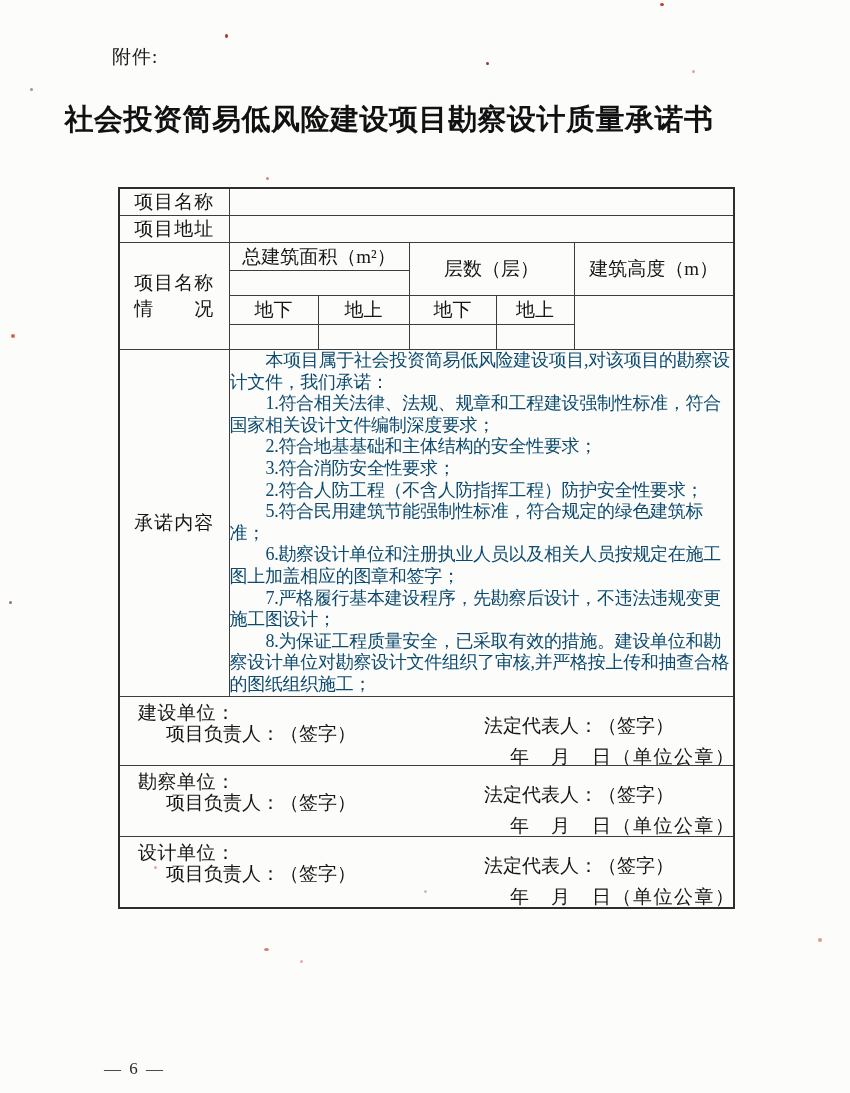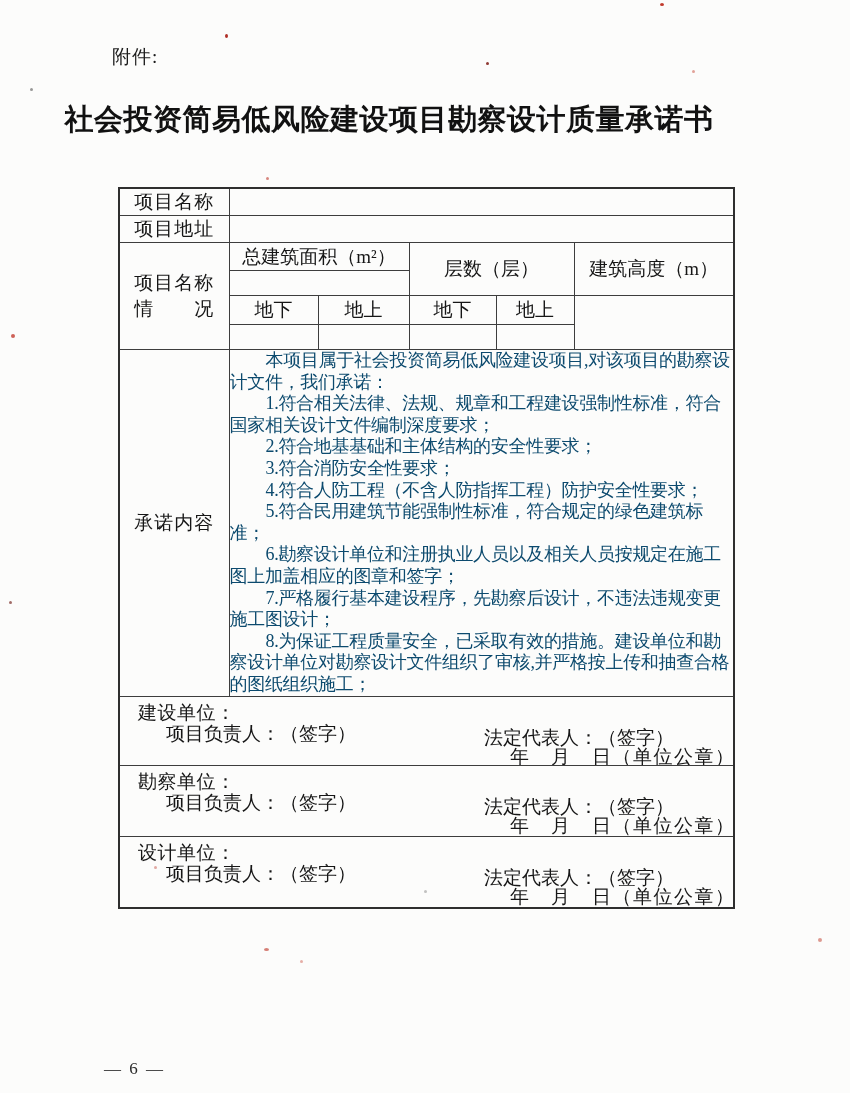--- a/index.html
+++ b/index.html
@@ -34,21 +34,21 @@
   td.subhdr { text-align:center; vertical-align:middle; font-size:18px; }
   td.commit { vertical-align:top; padding:7px 10px 0 10px; }
   td.commit p {
     margin:0; font-size:18px; line-height:21.6px; text-indent:2em;
     letter-spacing:-0.3px; color:#0c4a6e;
   }
   td.sig { position:relative; font-size:19px; }
   .sig span { position:absolute; white-space:nowrap;margin-left:10px; }
   .sig .unit { left:8px;  top:3px;  letter-spacing:0.5px; }
   .sig .mgr  { left:36px; top:24px;text-align:right; }
-  .sig .rep  { left:354px; top:28px;text-align:right; }
+  .sig .rep  { left:354px; top:16px;text-align:right; }
   .sig .date { left:380px; top:47px; letter-spacing:1.5px; }
   .footnote { position:absolute; left:119px; top:911px; font-size:18px; letter-spacing:0.5px; }
   .pageno { position:absolute; left:104px; top:1059px; font-size:17px; color:#2a2a2a; letter-spacing:2px; }
   
   .dot { position:absolute; border-radius:50%; }
   .d1 { left:660px; top:3px;   width:4px; height:3px; background:#c23b2e; }
   .d2 { left:225px; top:34px;  width:3px; height:4px; background:#b03027; }
   .d3 { left:486px; top:62px;  width:3px; height:3px; background:#8f3a33; }
   .d4 { left:692px; top:70px;  width:3px; height:3px; background:#d57a6e; opacity:.7; }
   .d5 { left:30px;  top:88px;  width:3px; height:3px; background:#555; opacity:.6; }
@@ -121,21 +121,21 @@
       <td></td>
     </tr>
 
     <tr style="height:340px">
       <td class="lbl">承诺内容</td>
       <td class="commit" colspan="5">
         <p>本项目属于社会投资简易低风险建设项目,对该项目的勘察设计文件，我们承诺：</p>
         <p>1.符合相关法律、法规、规章和工程建设强制性标准，符合国家相关设计文件编制深度要求；</p>
         <p>2.符合地基基础和主体结构的安全性要求；</p>
         <p>3.符合消防安全性要求；</p>
-        <p>4.符合人防工程（不含人防指挥工程）防护安全性要求；</p>
+        <p>2.符合人防工程（不含人防指挥工程）防护安全性要求；</p>
         <p>5.符合民用建筑节能强制性标准，符合规定的绿色建筑标准；</p>
         <p>6.勘察设计单位和注册执业人员以及相关人员按规定在施工图上加盖相应的图章和签字；</p>
         <p>7.严格履行基本建设程序，先勘察后设计，不违法违规变更施工图设计；</p>
         <p>8.为保证工程质量安全，已采取有效的措施。建设单位和勘察设计单位对勘察设计文件组织了审核,并严格按上传和抽查合格的图纸组织施工；</p>
       </td>
     </tr>
 
     <tr style="height:69px">
       <td class="sig" colspan="6">
         <span class="unit">建设单位：</span>

